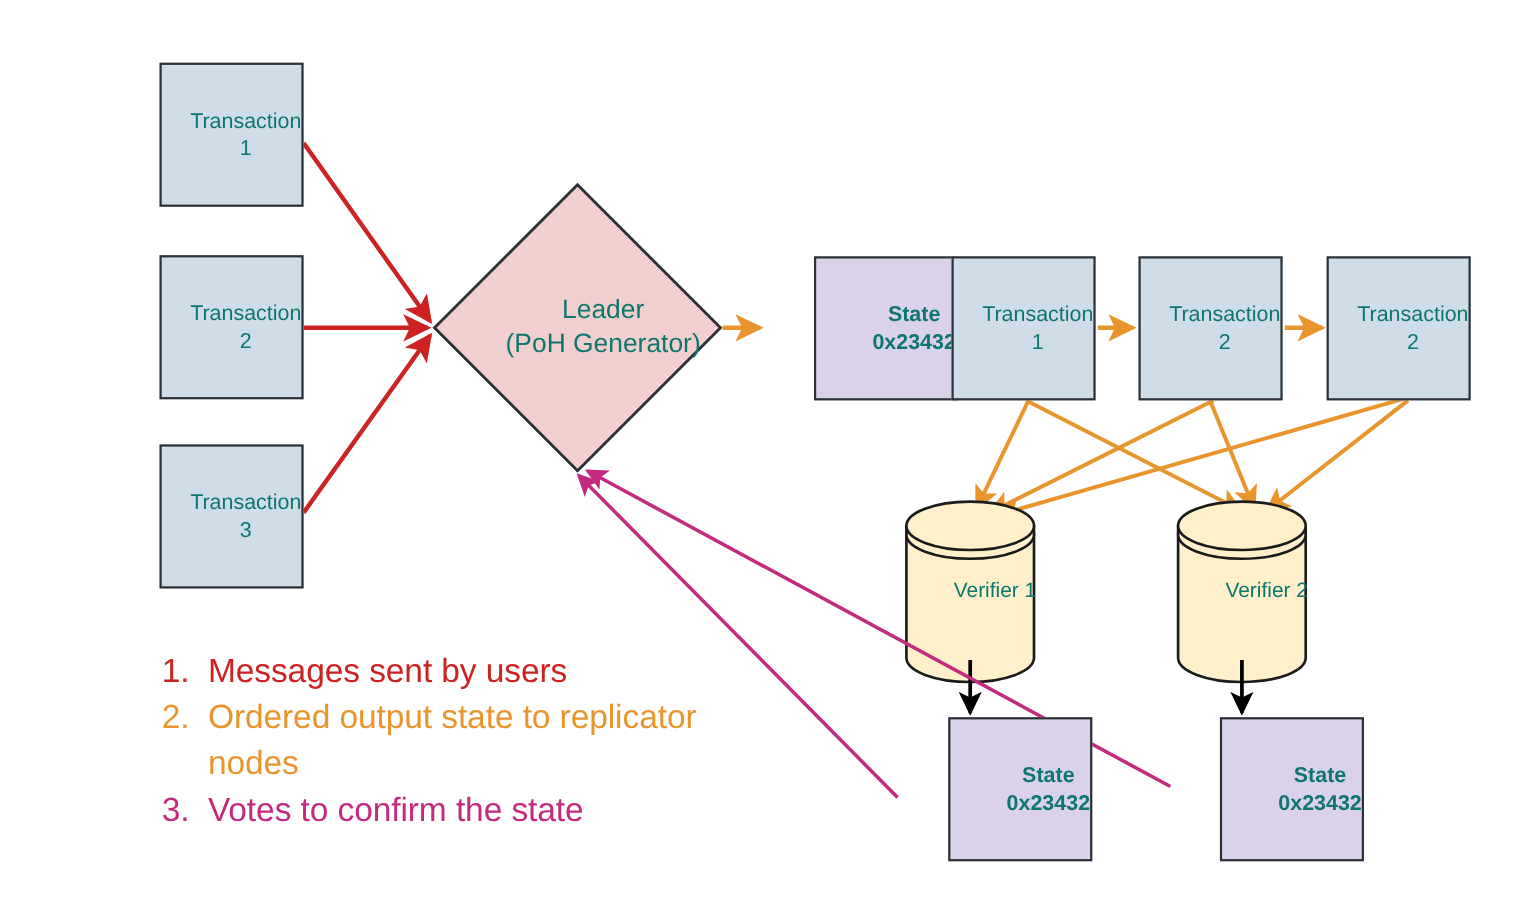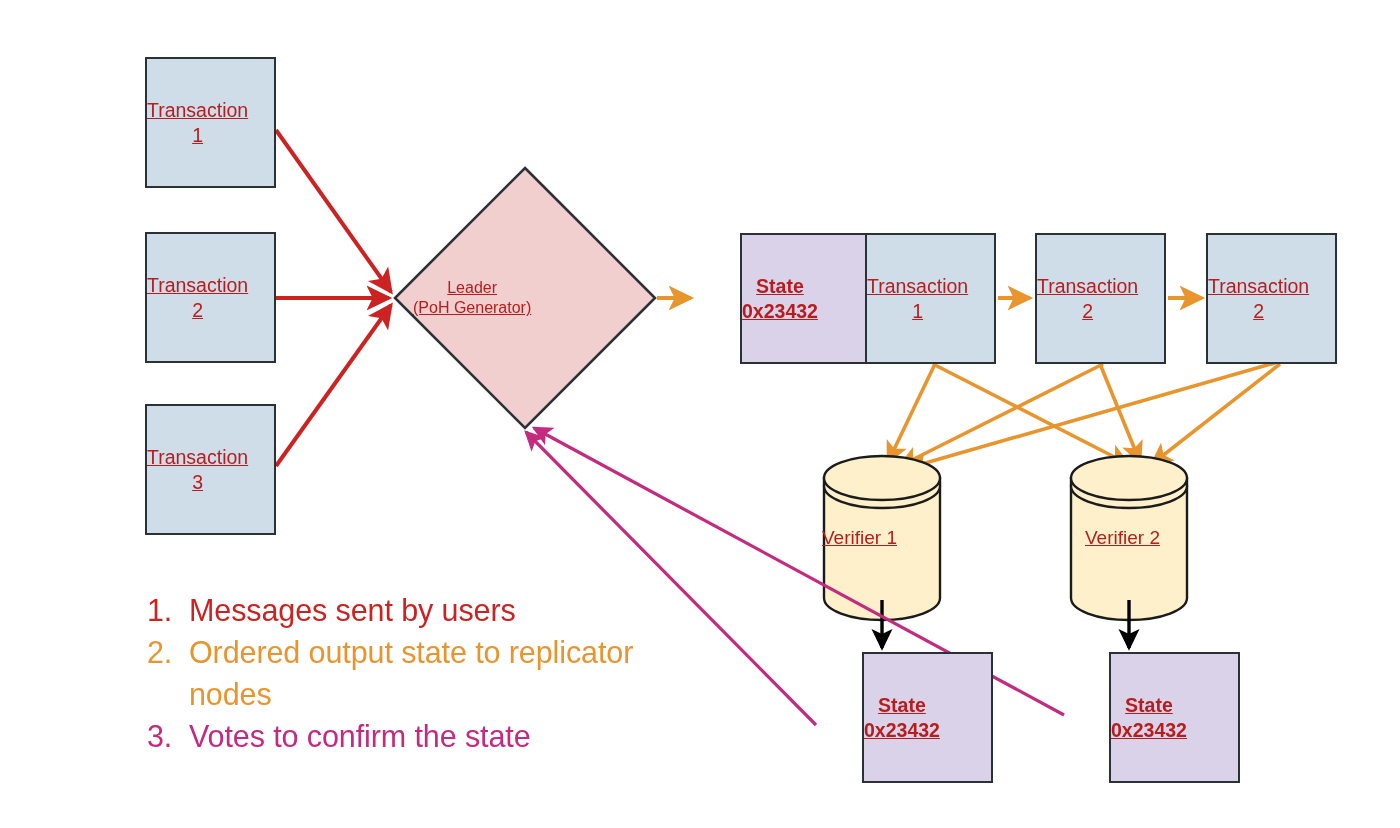--- a/index.html
+++ b/index.html
@@ -18,40 +18,39 @@
     position: absolute;
     left: 0; top: 0;
     width: 1400px;
     height: 828px;
   }
   .node {
     position: absolute;
     box-sizing: border-box;
     display: flex;
     align-items: center;
-    justify-content: flex-start;
+    justify-content: flex-end;
     text-align: center;
     line-height: 1.28;
-    color: #b91c1c;
-    text-decoration: underline;
+    color: #0f766e;
   }
   .tx-box {
     background: #cedde8;
     border: 2.5px solid #2b3137;
     font-size: 19.5px;
   }
   .state-box {
     background: #d9d2e9;
     border: 2.5px solid #2b3137;
     font-size: 19.5px;
     font-weight: bold;
     margin-left: 45px;
   }
   .diamond-label {
-    font-size: 16px;
+    font-size: 24px;
     z-index: 3;
   }
   .cyl-label {
     font-size: 19px;
     z-index: 3;
   }
   .legend {
     position: absolute;
     left: 147px;
     top: 589px;

